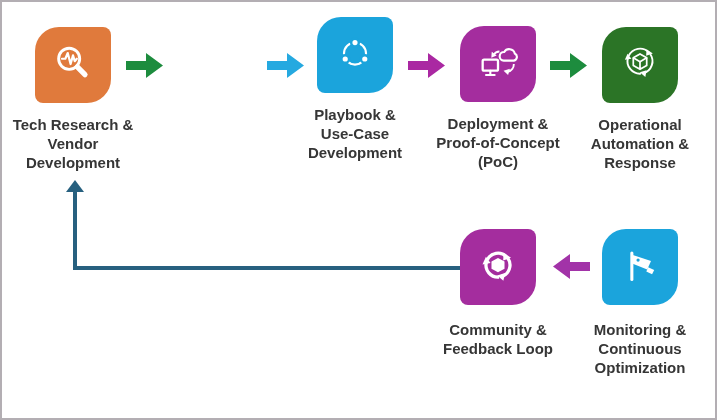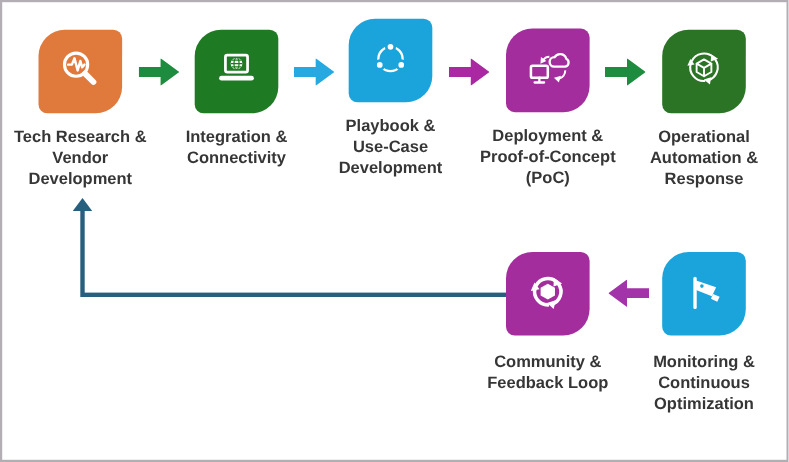--- a/index.html
+++ b/index.html
@@ -43,33 +43,20 @@
         <circle cx="20" cy="17.5" r="11" stroke-width="3"></circle>
         <path d="M28.5 26 L36.5 34" stroke-width="5.5" stroke-linecap="round"></path>
         <path d="M12.5 17.5 H16 L18.5 11.5 L21.5 23 L24 14 L25.8 20 L28 17.5" stroke-width="2.3" stroke-linejoin="round" stroke-linecap="round"></path>
       </svg>
     </div>
     <div class="label">Tech Research &amp;
 Vendor
 Development</div>
   </div>
 
-  <div class="node" style="left:175px;top:25px">
-    <div class="tile" style="background-color: rgb(31, 122, 36);">
-      <svg viewBox="0 0 48 48" fill="none" stroke="#fff">
-        <rect x="13.5" y="8.5" width="21" height="16" rx="1.8" stroke-width="2.6"></rect>
-        <circle cx="24" cy="16.5" r="5.6" fill="#fff" stroke="none"></circle>
-        <ellipse class="match-bg" cx="24" cy="16.5" rx="2.4" ry="5.6" stroke-width="1.2" fill="none" stroke="rgb(31, 122, 36)"></ellipse>
-        <path class="match-bg" d="M18.4 16.5 H29.6 M19.4 13.3 H28.6 M19.4 19.7 H28.6" stroke-width="1.2" stroke="rgb(31, 122, 36)"></path>
-        <rect x="7.5" y="28" width="33" height="4.6" rx="2.3" fill="#fff" stroke="none"></rect>
-      </svg>
-    </div>
-    <div class="label">Integration &amp;
-Connectivity</div>
-  </div>
 
   <div class="node" style="left:315px;top:15px">
     <div class="tile" style="background-color: rgb(27, 164, 220);">
       <svg viewBox="0 0 48 48" fill="none" stroke="#fff">
         <circle cx="24" cy="22.5" r="11.5" stroke-width="2.2"></circle>
         <circle class="match-bg" cx="24" cy="11" r="4" fill="#fff" stroke-width="2.6" stroke="rgb(27, 164, 220)"></circle>
         <circle class="match-bg" cx="13.8" cy="28.2" r="4" fill="#fff" stroke-width="2.6" stroke="rgb(27, 164, 220)"></circle>
         <circle class="match-bg" cx="34.2" cy="28.2" r="4" fill="#fff" stroke-width="2.6" stroke="rgb(27, 164, 220)"></circle>
       </svg>
     </div>

